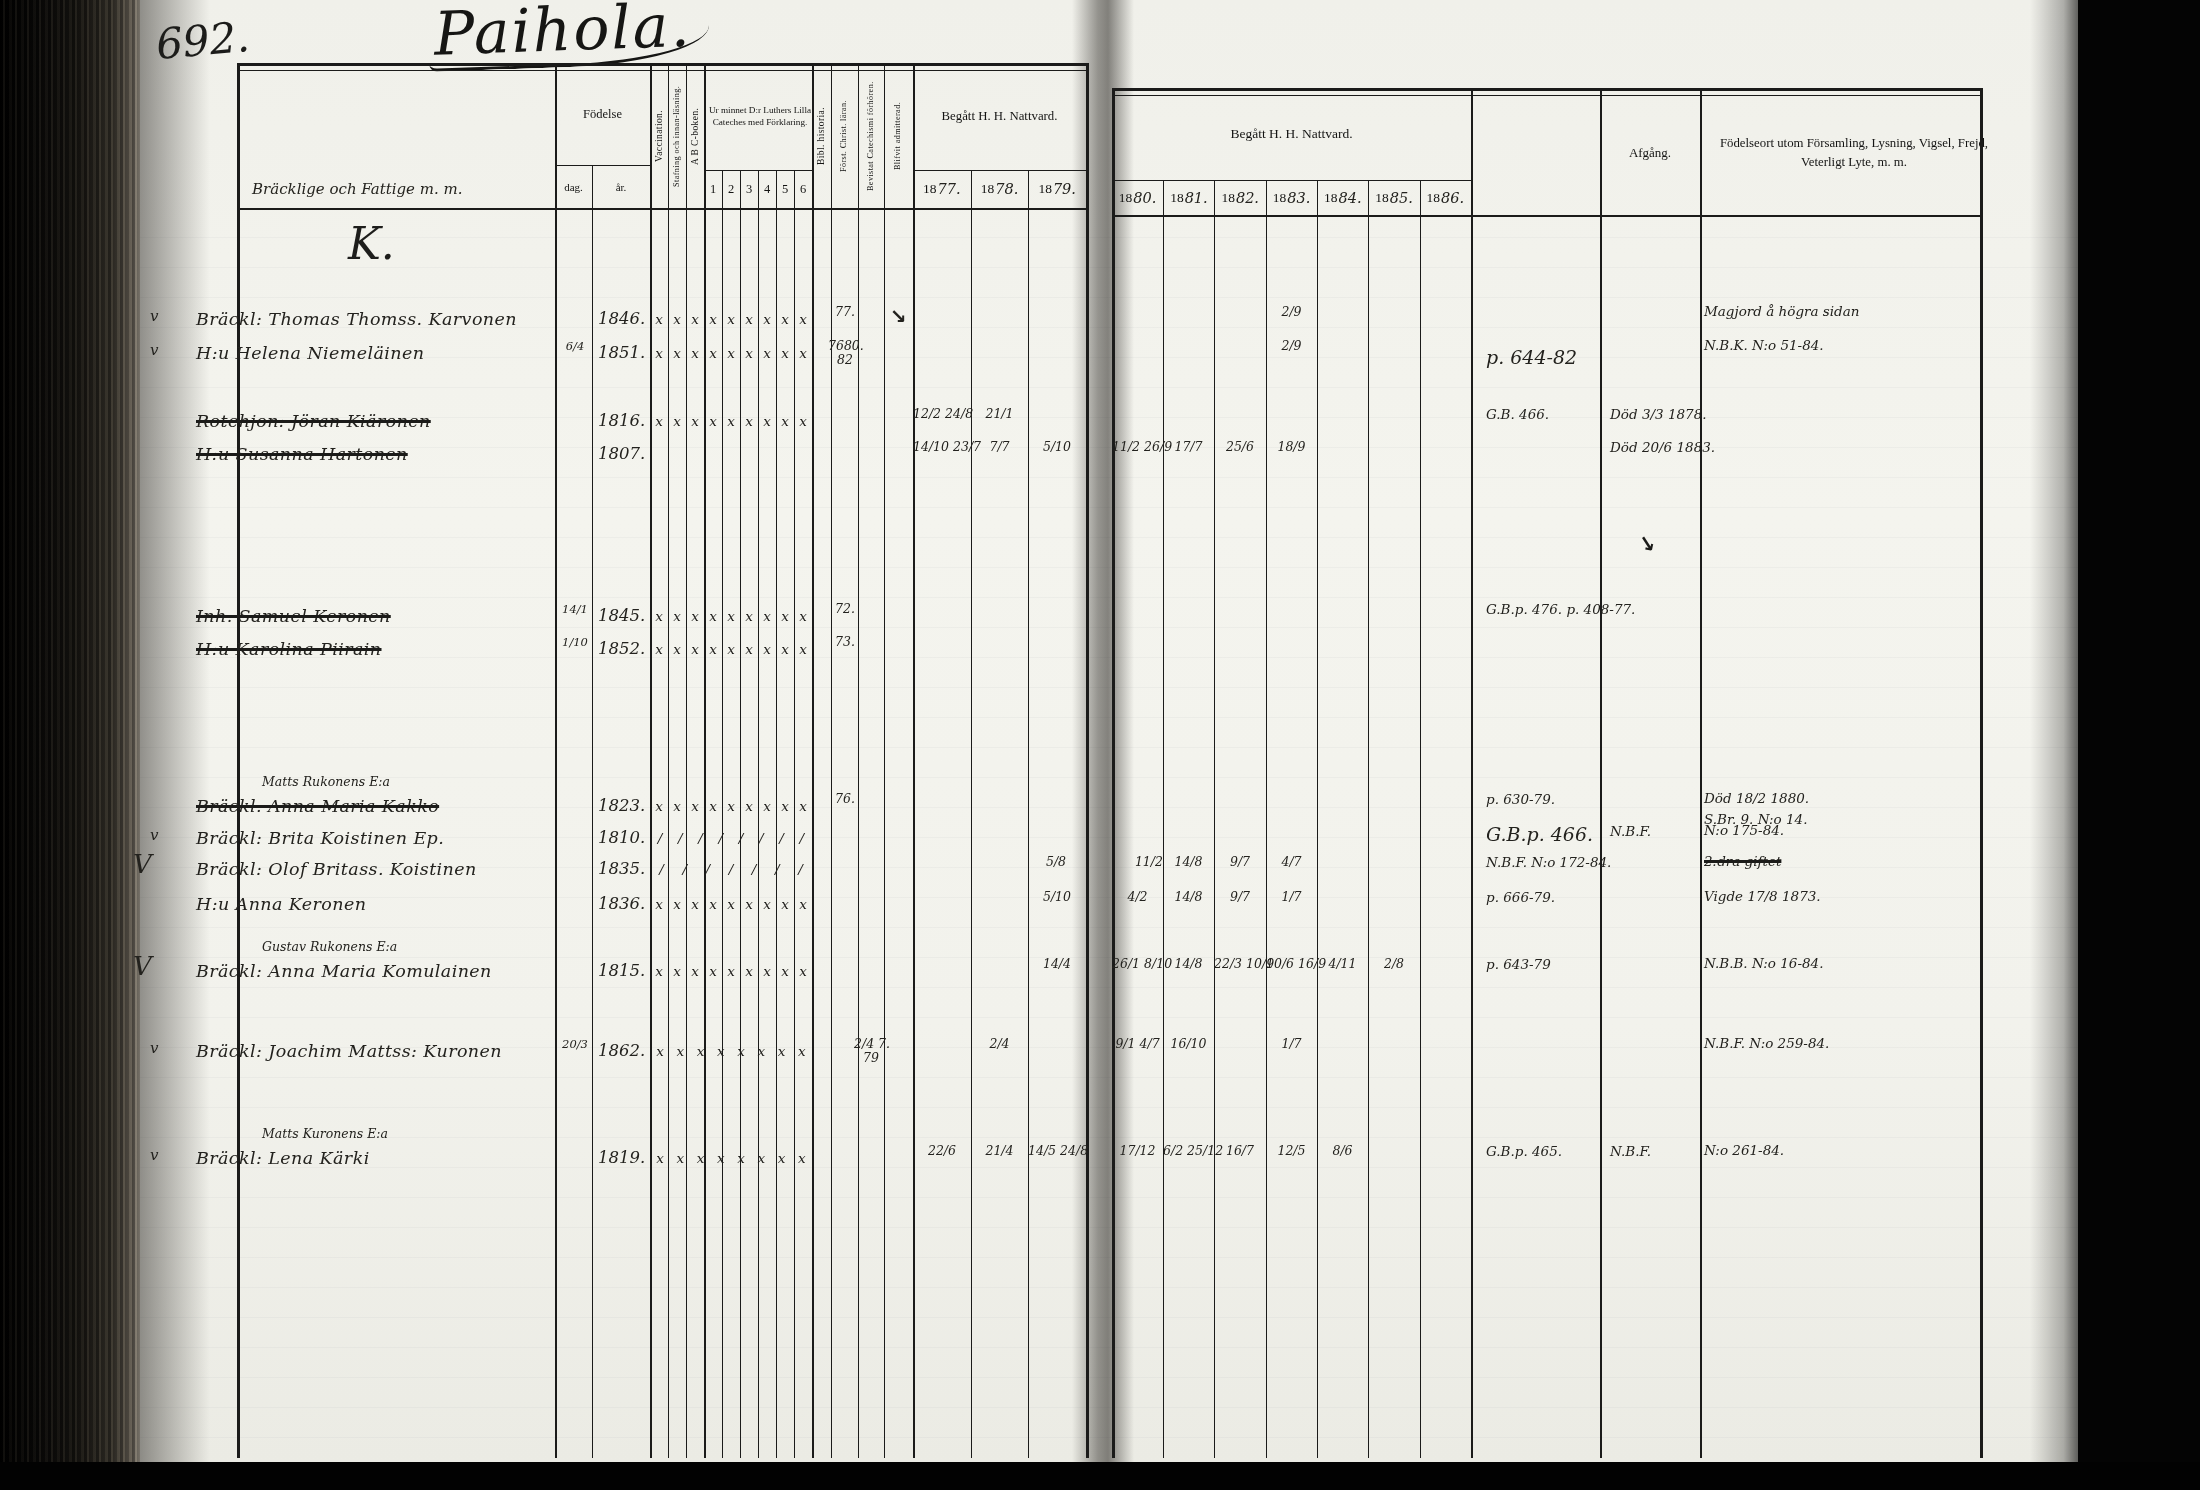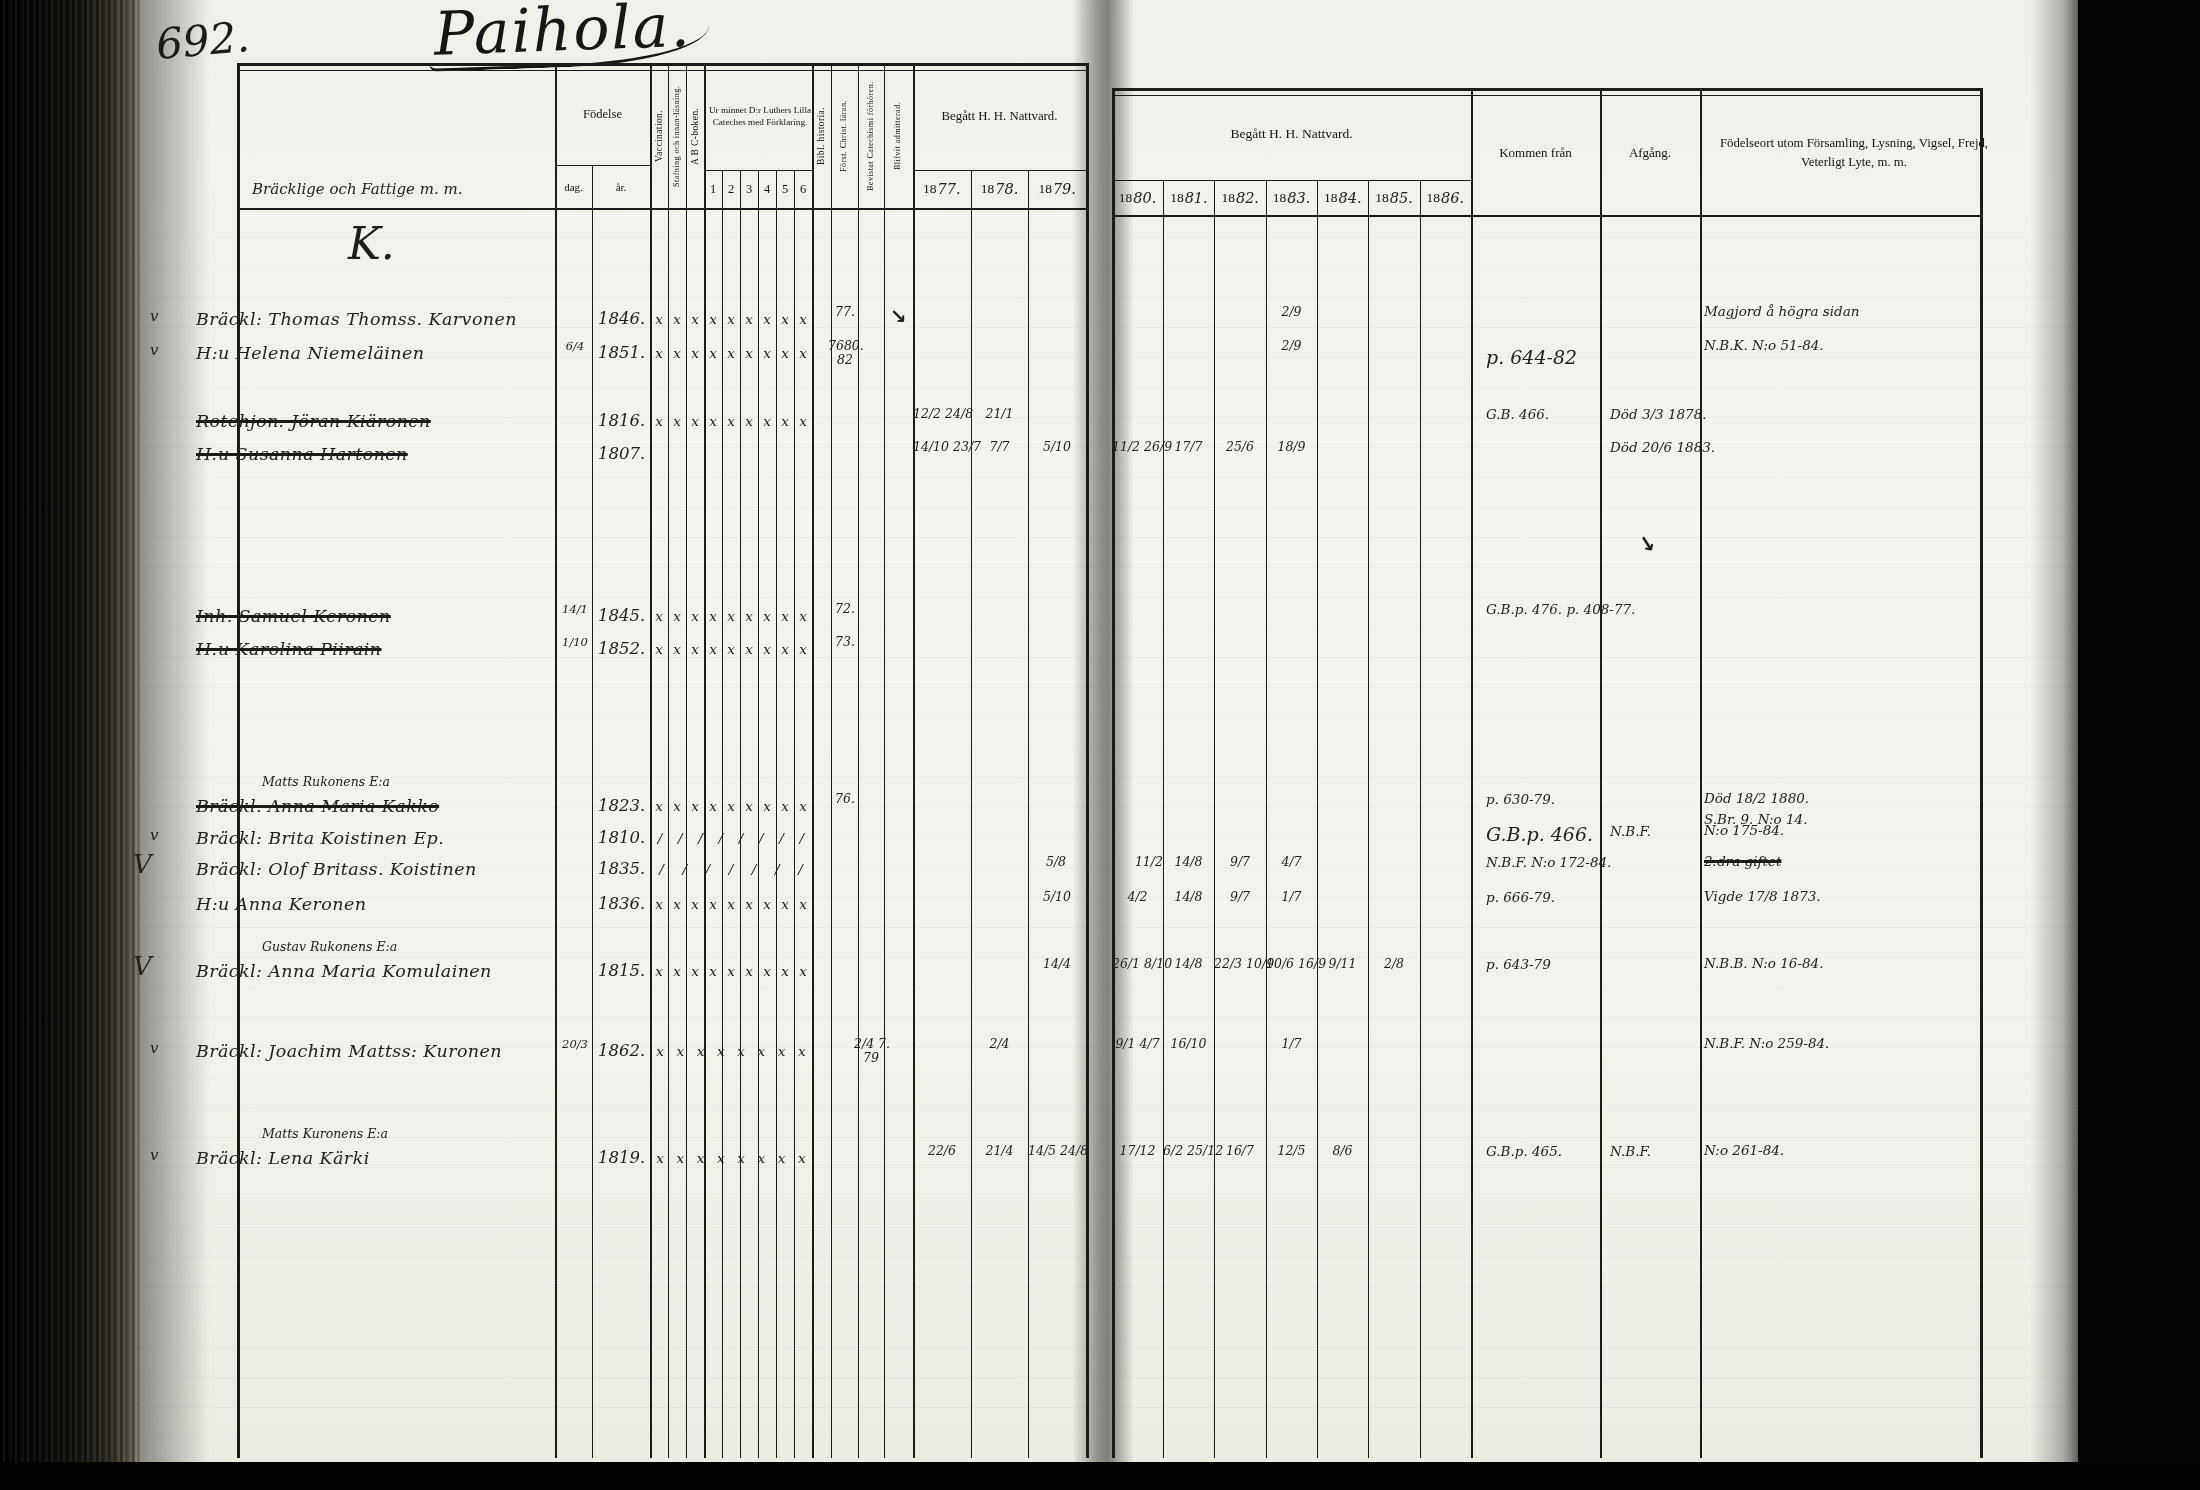--- a/index.html
+++ b/index.html
@@ -146,21 +146,20 @@
       </div>
       <div class="ycell">
         <span class="printed">18</span>
         <span class="hw yh">85.</span>
       </div>
       <div class="ycell">
         <span class="printed">18</span>
         <span class="hw yh">86.</span>
       </div>
     </div>
-  <div class="grouplabel" style="left:1471px;top:90px;width:129px;height:125px;font-size:13px;">Kommen från</div>
   <div class="grouplabel" style="left:1600px;top:90px;width:100px;height:125px;font-size:13px;">Afgång.</div>
   <div class="grouplabel" style="left:1700px;top:90px;width:280px;height:125px;font-size:12.8px;line-height:19px;padding:0 14px;white-space:normal;">Födelseort utom Församling, Lysning, Vigsel, Frejd, Veterligt Lyte, m. m.</div>
 
   <div id="lines-layer">
       <div class="vl" style="left: 237px; top: 63px; width: 3px; height: 1395px;"></div>
       <div class="vl" style="left: 555px; top: 63px; width: 2px; height: 1395px;"></div>
       <div class="vl" style="left: 592px; top: 165px; width: 1px; height: 1293px;"></div>
       <div class="vl" style="left: 650px; top: 63px; width: 2px; height: 1395px;"></div>
       <div class="vl" style="left: 668px; top: 63px; width: 1px; height: 1395px;"></div>
       <div class="vl" style="left: 686px; top: 63px; width: 1px; height: 1395px;"></div>
@@ -382,21 +381,21 @@
         <span class="mark">x</span>
         <span class="mark">x</span>
         <span class="mark">x</span>
         <span class="mark">x</span>
       </div>
       <div class="pos hw entry" style="left: 1028px; top: 957px; width: 58px; text-align: center;">14/4</div>
       <div class="pos hw entry" style="left: 1112px; top: 957px; width: 51px; text-align: center;">26/1 8/10</div>
       <div class="pos hw entry" style="left: 1163px; top: 957px; width: 51px; text-align: center;">14/8</div>
       <div class="pos hw entry" style="left: 1214px; top: 957px; width: 52px; text-align: center;">22/3 10/9</div>
       <div class="pos hw entry" style="left: 1266px; top: 957px; width: 51px; text-align: center;">10/6 16/9</div>
-      <div class="pos hw entry" style="left: 1317px; top: 957px; width: 51px; text-align: center;">9/11</div>
+      <div class="pos hw entry" style="left: 1317px; top: 957px; width: 51px; text-align: center;">4/11</div>
       <div class="pos hw entry" style="left: 1368px; top: 957px; width: 52px; text-align: center;">2/8</div>
       <div class="pos hw entry wide" style="left: 1480px; top: 957px; width: 118px; text-align: left; font-size: 13.5px; padding-left: 6px;">p. 643-79</div>
       <div class="pos hw note" style="left: 1704px; top: 955px;">N.B.B. N:o 16-84.</div>
       <div class="pos hw check" style="left: 150px; top: 1039px;">v</div>
       <div class="pos hw name" style="left: 196px; top: 1041px;">Bräckl: Joachim Mattss: Kuronen</div>
       <div class="pos hw bday" style="left: 554px; top: 1037px;">20/3</div>
       <div class="pos hw byear" style="left: 598px; top: 1041px;">1862.</div>
       <div class="pos marks-row" style="left: 650px; top: 1043px; width: 162px;">
         <span class="mark">x</span>
         <span class="mark">x</span>

